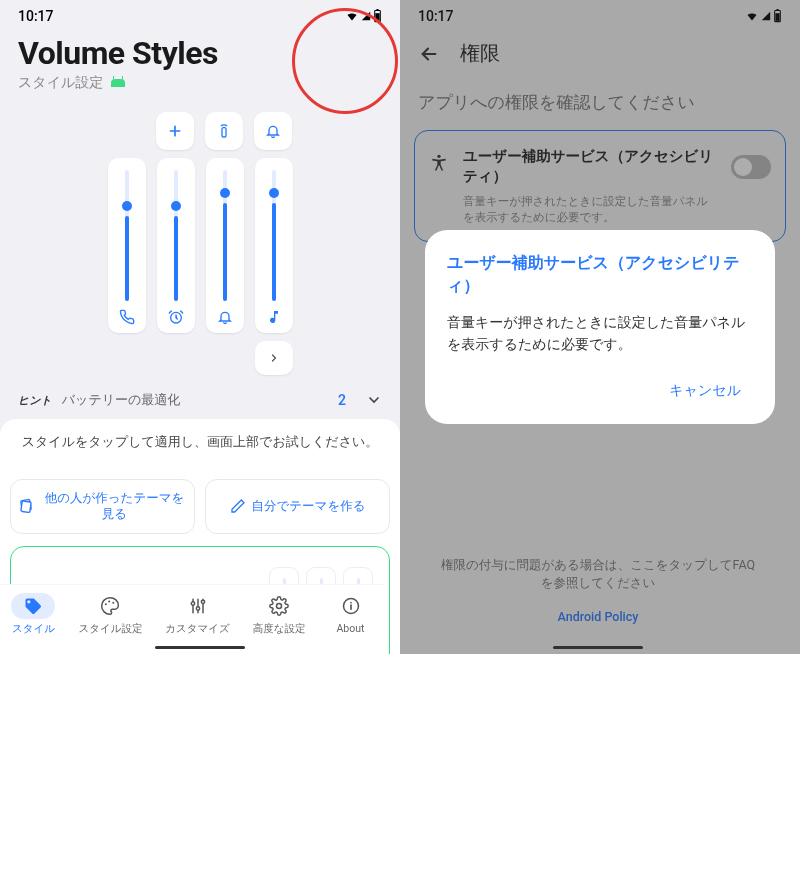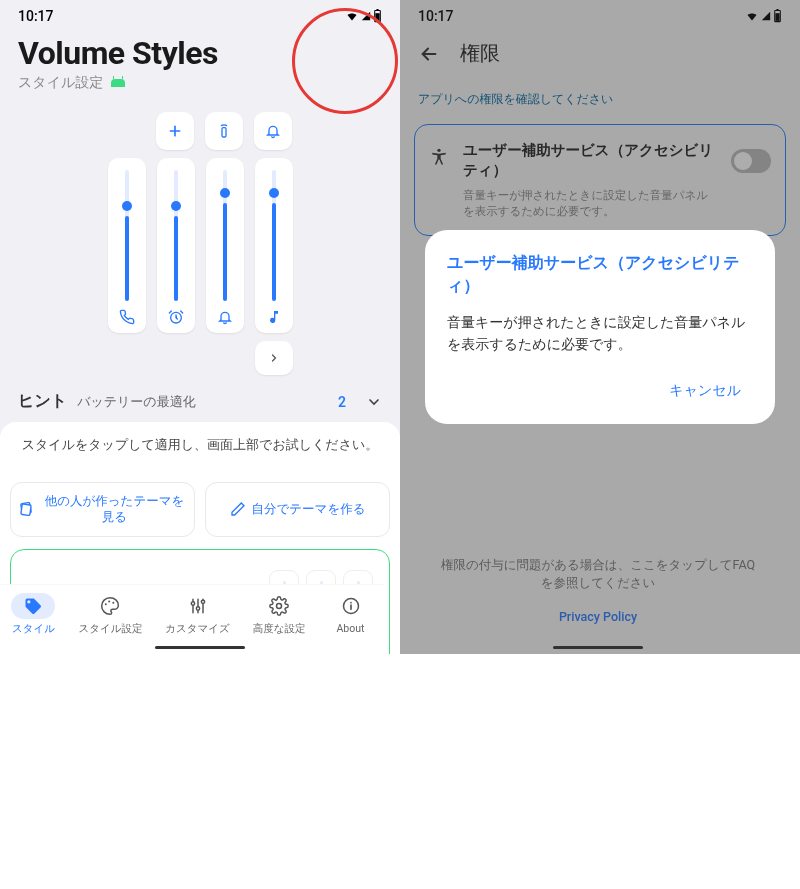--- a/index.html
+++ b/index.html
@@ -34,21 +34,21 @@
   .vol-sliders { display: flex; gap: 11px; }
   .vol-slider { width: 38px; height: 175px; background: #fff; border-radius: 10px; display: flex; flex-direction: column; align-items: center; padding: 12px 0 8px; box-shadow: 0 1px 2px rgba(0,0,0,0.08); }
   .vol-track { flex: 1; width: 4px; background: #e3ecff; border-radius: 3px; position: relative; margin-bottom: 8px; }
   .vol-fill { position: absolute; bottom: 0; width: 100%; background: #2979ff; border-radius: 3px; }
   .vol-thumb { position: absolute; left: 50%; transform: translate(-50%, -50%); width: 10px; height: 10px; background: #2979ff; border-radius: 50%; }
   .vol-icon { color: #2979ff; width: 16px; height: 16px; }
   .vol-expand { width: 38px; height: 34px; background: #fff; border-radius: 10px; display: flex; align-items: center; justify-content: center; margin-top: 8px; margin-left: 147px; box-shadow: 0 1px 2px rgba(0,0,0,0.08); color: #555; }
 
   
   .hint-row { display: flex; align-items: center; padding: 16px 18px 10px; gap: 10px; }
-  .hint-label { font-size: 16px; font-weight: 600; color: #333; }
+  .hint-label { font-size: 11px; font-weight: 600; color: #333; font-style: italic; }
   .hint-text { font-size: 13px; color: #666; flex: 1; }
   .hint-count { font-size: 14px; font-weight: 600; color: #2979ff; margin-right: 10px; }
 
   
   .panel { background: #fff; border-radius: 16px 16px 0 0; padding: 14px 10px 0; height: 420px; }
   .panel-desc { font-size: 13px; color: #444; text-align: center; margin-bottom: 28px; padding: 0 6px; }
   .panel-btns { display: flex; gap: 10px; margin-bottom: 12px; }
   .panel-btn { flex: 1; background: #fff; border: 1px solid #e8e8ec; border-radius: 12px; padding: 10px 6px; display: flex; align-items: center; justify-content: center; gap: 6px; font-size: 12.5px; color: #2979ff; line-height: 1.3; text-align: center; }
   .panel-btn svg { flex-shrink: 0; }
 
@@ -66,21 +66,21 @@
   .bottom-nav { position: absolute; bottom: 0; left: 0; right: 16px; background: #fff; display: flex; justify-content: space-around; padding: 8px 0 18px; border-top: 1px solid rgba(0,0,0,0.03); }
   .nav-item { display: flex; flex-direction: column; align-items: center; gap: 3px; font-size: 10.5px; color: #666; }
   .nav-item.active { color: #2979ff; }
   .nav-item.active .nav-icon-wrap { background: #e3ecff; }
   .nav-icon-wrap { width: 44px; height: 26px; border-radius: 13px; display: flex; align-items: center; justify-content: center; }
   .home-indicator { position: absolute; bottom: 5px; left: 50%; transform: translateX(-50%); width: 90px; height: 3px; background: #333; border-radius: 2px; }
 
   
   .right-header { display: flex; align-items: center; gap: 20px; padding: 16px 18px 10px; }
   .right-title { font-size: 20px; color: #222; }
-  .right-desc { font-size: 12px; color: #0369a1; padding: 14px 18px 16px; }
+  .right-desc { font-size: 17px; color: #737373; padding: 14px 18px 16px; }
   .perm-card { margin: 0 14px; border: 1.5px solid #2979ff; border-radius: 14px; padding: 16px 14px; display: flex; align-items: flex-start; gap: 14px; }
   .perm-icon { margin-top: 6px; color: #333; }
   .perm-body { flex: 1; }
   .perm-title { font-size: 14.5px; font-weight: 600; color: #222; margin-bottom: 5px; line-height: 1.4; }
   .perm-sub { font-size: 11.5px; color: #888; line-height: 1.4; }
   .toggle { width: 40px; height: 24px; background: #bbb; border-radius: 12px; position: relative; margin-top: 8px; flex-shrink: 0; }
   .toggle::after { content: ""; position: absolute; left: 3px; top: 3px; width: 18px; height: 18px; background: #fff; border-radius: 50%; }
 
   .right-footer { position: absolute; bottom: 0; left: 0; right: 4px; padding: 0 37px 30px; text-align: center; }
   .faq-text { font-size: 12.5px; color: #777; line-height: 1.5; margin-bottom: 16px; }
@@ -344,21 +344,21 @@
         </svg>
       <div class="perm-body">
         <div class="perm-title">ユーザー補助サービス（アクセシビリティ）</div>
         <div class="perm-sub">音量キーが押されたときに設定した音量パネルを表示するために必要です。</div>
       </div>
       <div class="toggle"></div>
     </div>
 
     <div class="right-footer">
       <div class="faq-text">権限の付与に問題がある場合は、ここをタップしてFAQを参照してください</div>
-      <div class="privacy">Privacy Policy</div>
+      <div class="privacy">Android Policy</div>
       <div class="home-indicator"></div>
     </div>
 
     <div class="overlay">
       <div class="dialog">
         <div class="dialog-title">ユーザー補助サービス（アクセシビリティ）</div>
         <div class="dialog-body">音量キーが押されたときに設定した音量パネルを表示するために必要です。</div>
         <div class="dialog-actions">
           <span class="dialog-cancel">キャンセル</span>
         </div>

